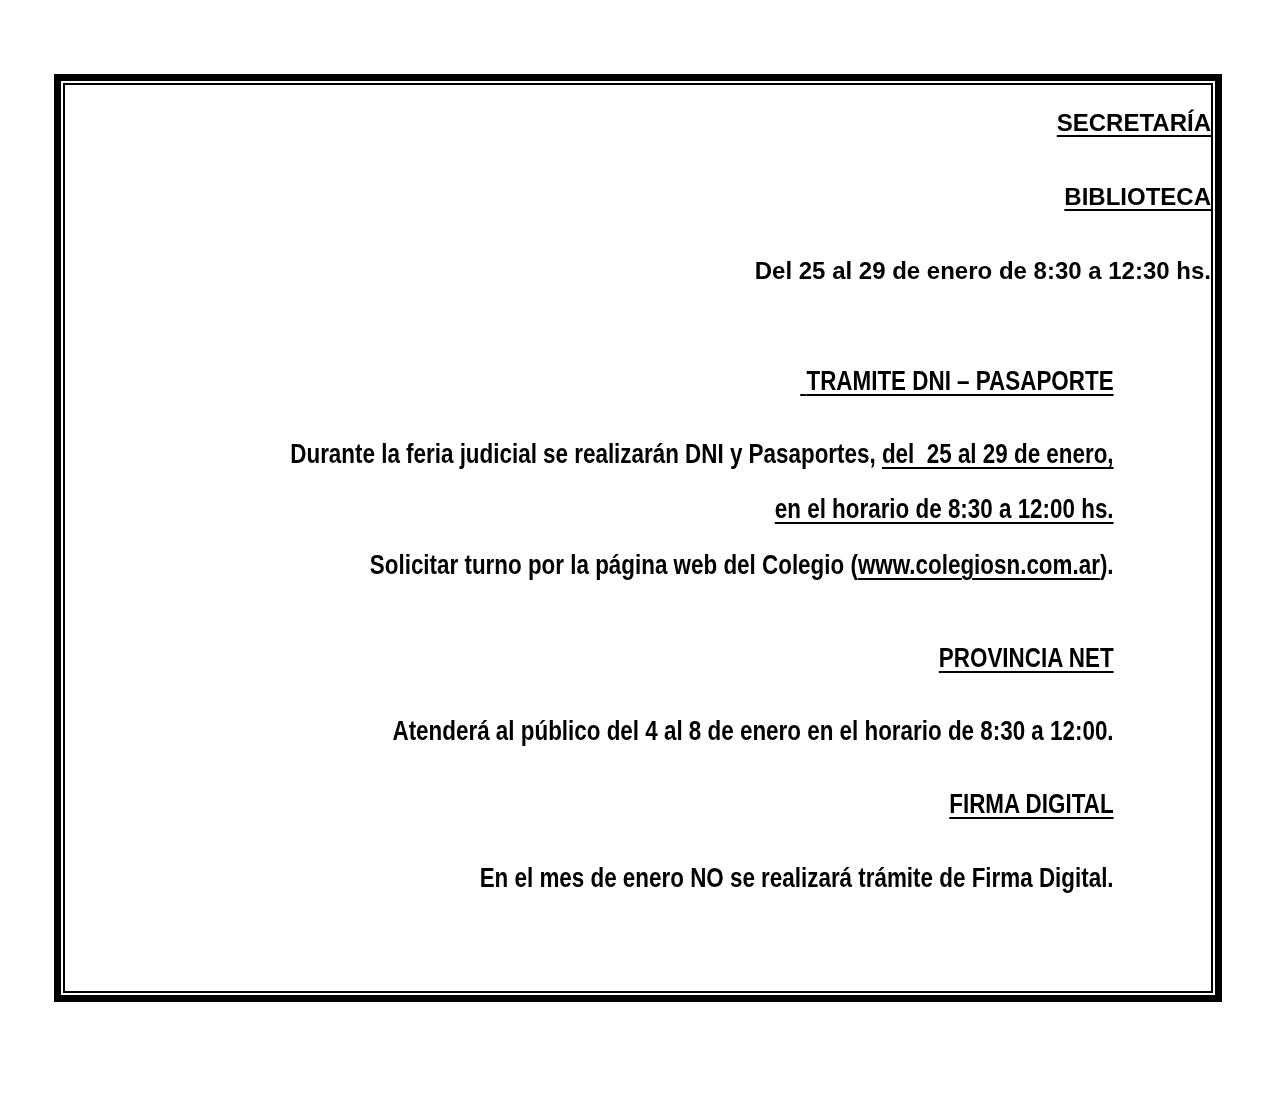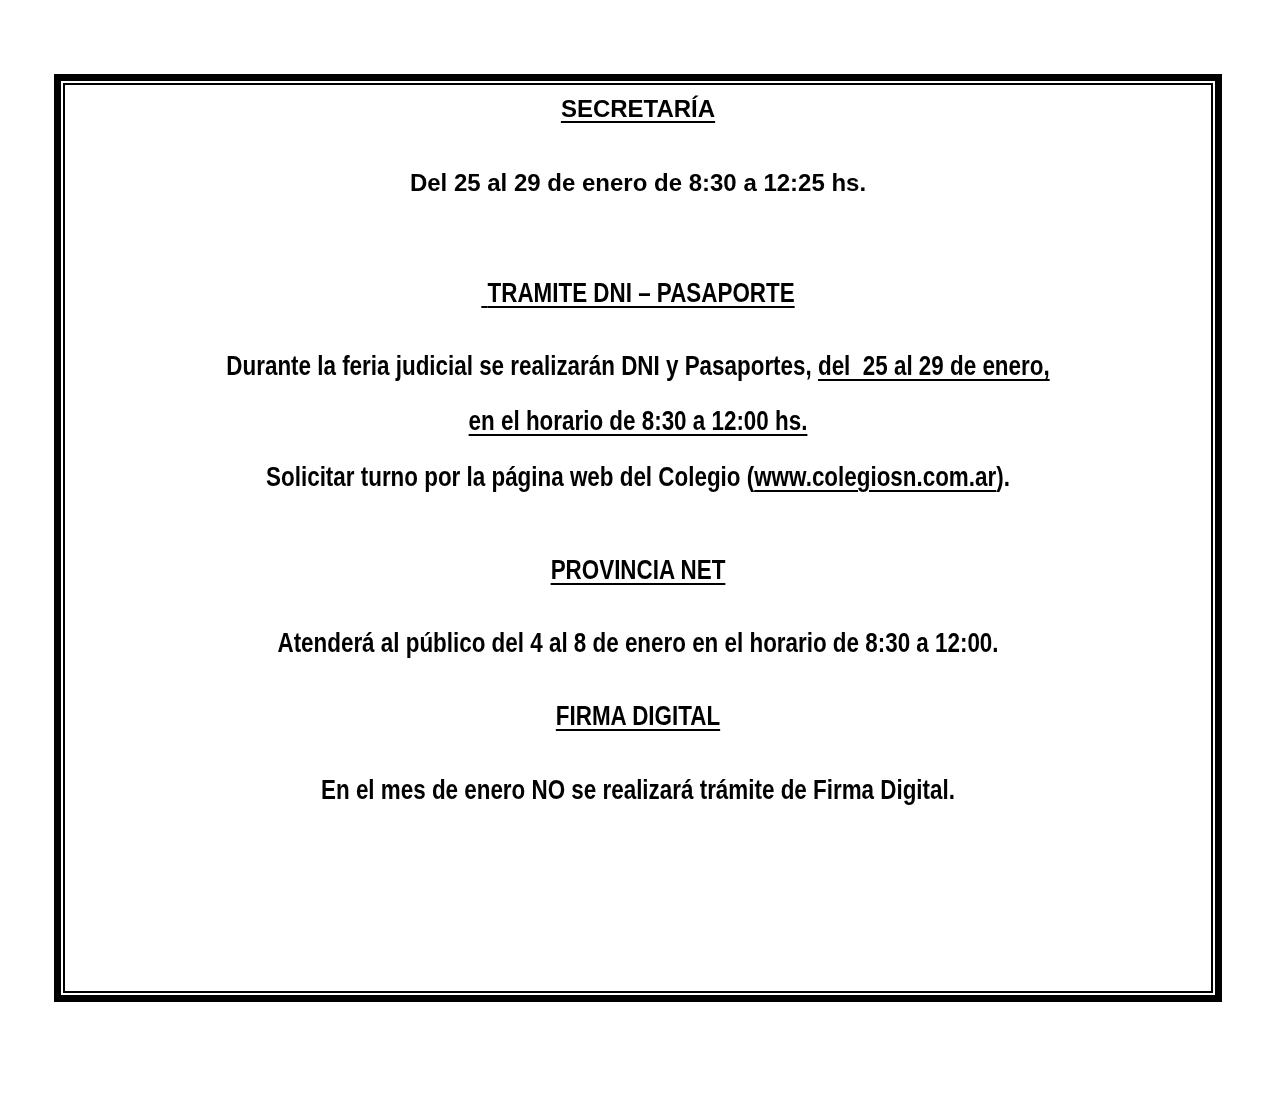--- a/index.html
+++ b/index.html
@@ -31,22 +31,22 @@
     box-sizing: border-box;
     width: 100%;
     height: 100%;
     border: 2px solid #000000;
     background: #ffffff;
   }
   .content {
     box-sizing: border-box;
     width: 100%;
     height: 100%;
-    padding-top: 7px;
-    text-align: center;
+    padding-top: 21px;
+    text-align: right;
   }
   .content p {
     margin: 0;
     line-height: 34px;
     font-weight: bold;
     white-space: pre-wrap;
   }
   
   .t-normal {
     font-size: 24px;
@@ -73,22 +73,23 @@
 <body>
 
 <div class="page">
   <div class="notice-outer">
     <div class="notice-inner">
       <div class="content">
 
         <p class="t-normal u">SECRETARÍA</p>
 
 
+        <p class="t-normal u mt40">BIBLIOTECA</p>
 
-        <p class="t-normal mt40">Del 25 al 29 de enero de 8:30 a 12:25 hs.</p>
+        <p class="t-normal mt40">Del 25 al 29 de enero de 8:30 a 12:30 hs.</p>
 
         <p class="t-cond u mt76"> TRAMITE DNI – PASAPORTE</p>
 
         <p class="t-cond mt39"><span>Durante la feria judicial se realizarán DNI y Pasaportes, </span><span class="u">del  25 al 29 de enero,</span></p>
 
         <p class="t-cond u mt21">en el horario de 8:30 a 12:00 hs.</p>
 
         <p class="t-cond mt22"><span>Solicitar turno por la página web del Colegio (</span><span class="u">www.colegiosn.com.ar</span><span>).</span></p>
 
         <p class="t-cond u mt59">PROVINCIA NET</p>

